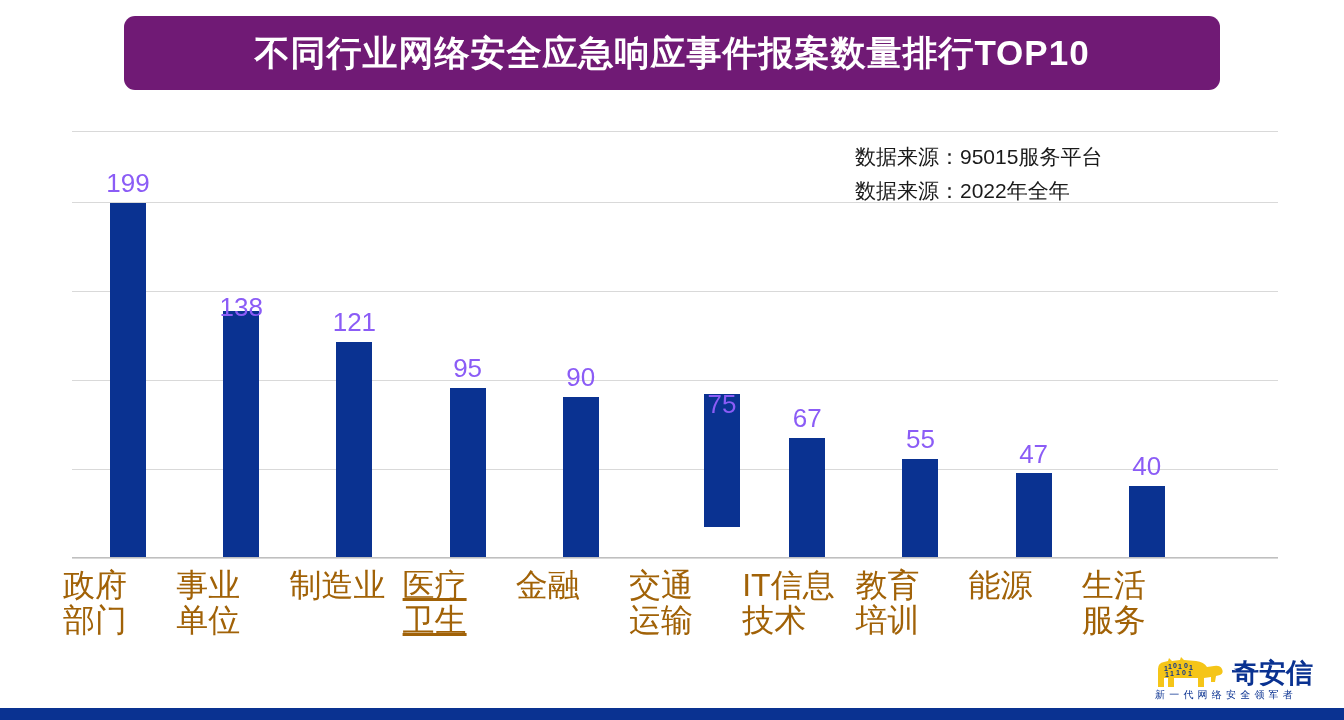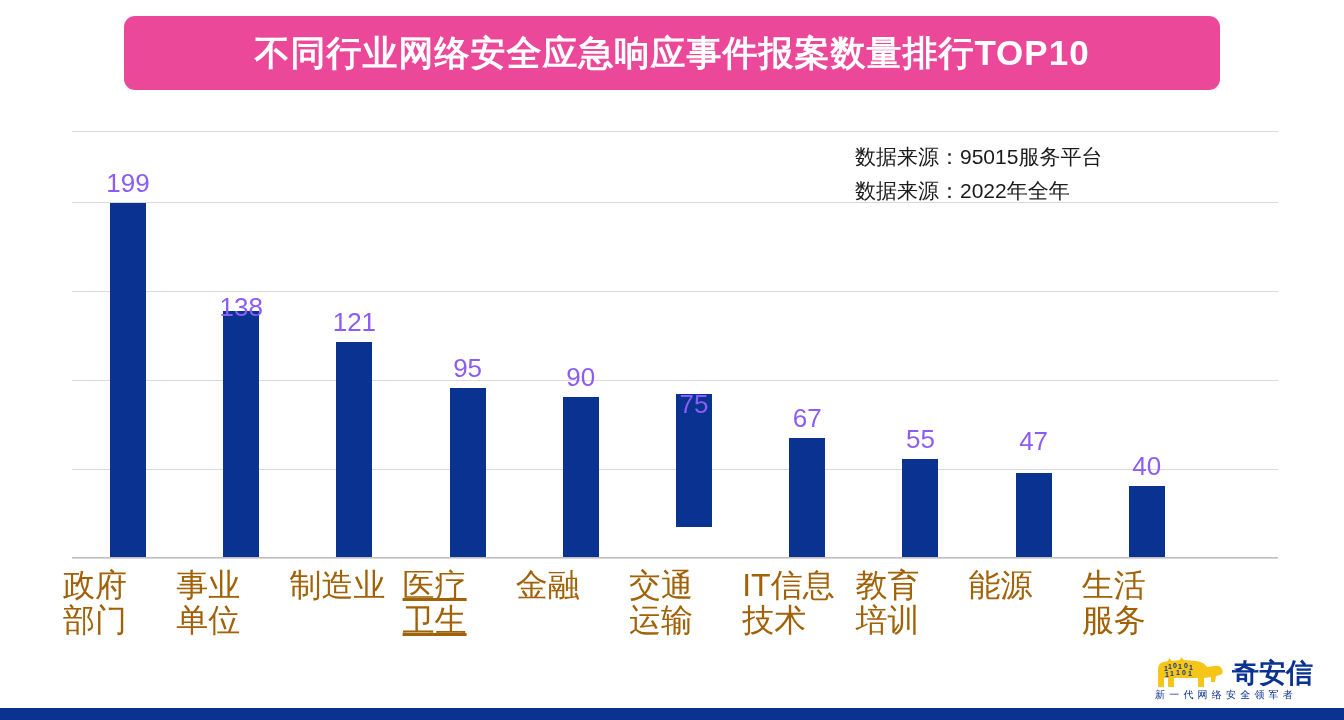--- a/index.html
+++ b/index.html
@@ -15,21 +15,21 @@
     position: relative;
   }
 
   
   #title-banner {
     position: absolute;
     left: 124px;
     top: 16px;
     width: 1096px;
     height: 74px;
-    background: #ec4899;
+    background: #701a75;
     border-radius: 11px;
     display: flex;
     align-items: center;
     justify-content: center;
   }
   #title-text {
     color: #ffffff;
     font-size: 35px;
     font-weight: bold;
     letter-spacing: 1px;
@@ -199,34 +199,34 @@
         <div class="bar" style="height: 215.279px; background: rgb(10, 50, 145);"></div>
       </div>
       <div class="bar-group" style="left: 377.6px; height: 169.021px;">
         <div class="bar-value" style="bottom: 173.021px;">95</div>
         <div class="bar" style="height: 169.021px; background: rgb(10, 50, 145);"></div>
       </div>
       <div class="bar-group" style="left: 490.8px; height: 160.125px;">
         <div class="bar-value" style="bottom: 164.125px;">90</div>
         <div class="bar" style="height: 160.125px; background: rgb(10, 50, 145);"></div>
       </div>
-      <div class="bar-group" style="left: 604px; height: 163px;">
+      <div class="bar-group" style="left: 632px; height: 163px;">
         <div class="bar-value" style="bottom: 137.438px;">75</div>
         <div class="bar" style="height: 133.438px; background: rgb(10, 50, 145);"></div>
       </div>
       <div class="bar-group" style="left: 717.2px; height: 119.204px;">
         <div class="bar-value" style="bottom: 123.204px;">67</div>
         <div class="bar" style="height: 119.204px; background: rgb(10, 50, 145);"></div>
       </div>
       <div class="bar-group" style="left: 830.4px; height: 97.8542px;">
         <div class="bar-value" style="bottom: 101.854px;">55</div>
         <div class="bar" style="height: 97.8542px; background: rgb(10, 50, 145);"></div>
       </div>
       <div class="bar-group" style="left: 943.6px; height: 83.6208px;">
-        <div class="bar-value" style="bottom: 100px;">47</div>
+        <div class="bar-value" style="bottom: 87px;">47</div>
         <div class="bar" style="height: 83.6208px; background: rgb(10, 50, 145);"></div>
       </div>
       <div class="bar-group" style="left: 1056.8px; height: 71.1667px;">
         <div class="bar-value" style="bottom: 75.1667px;">40</div>
         <div class="bar" style="height: 71.1667px; background: rgb(10, 50, 145);"></div>
       </div>
     </div>
 </div>
 
 <div id="x-labels">

